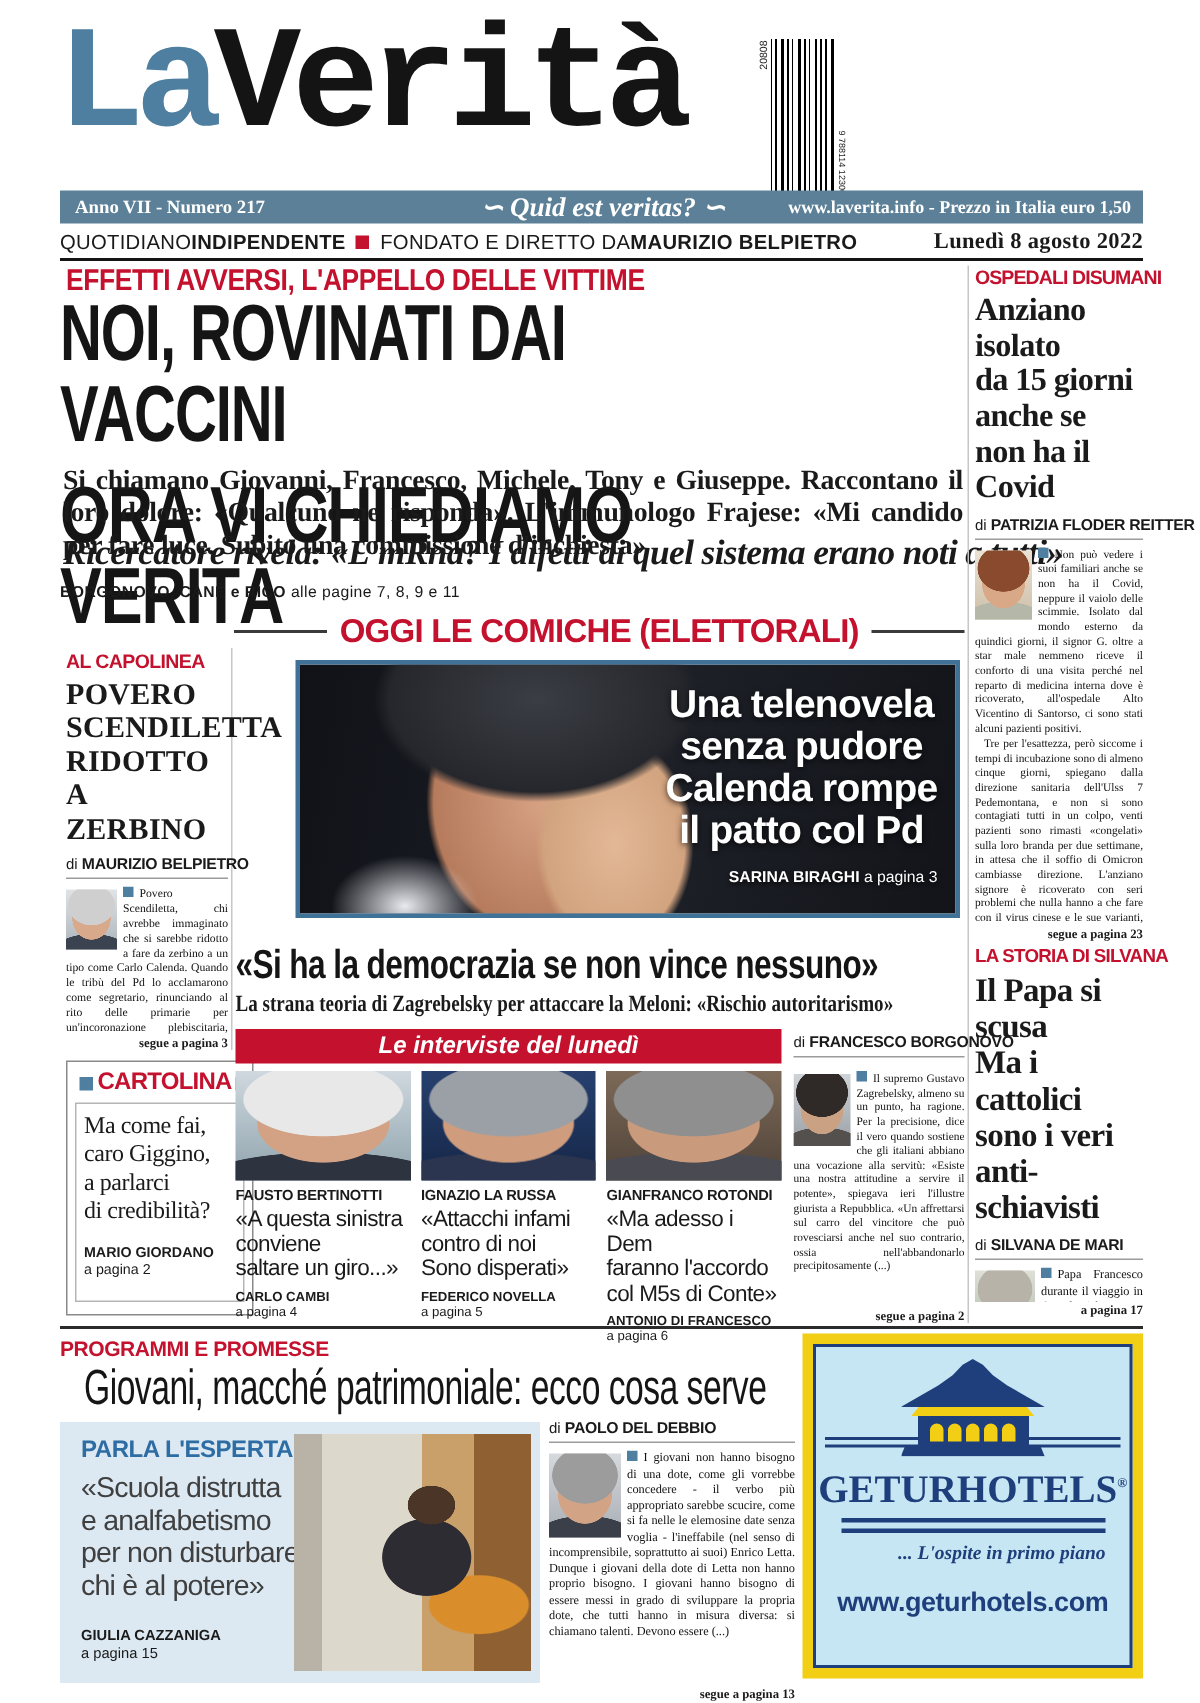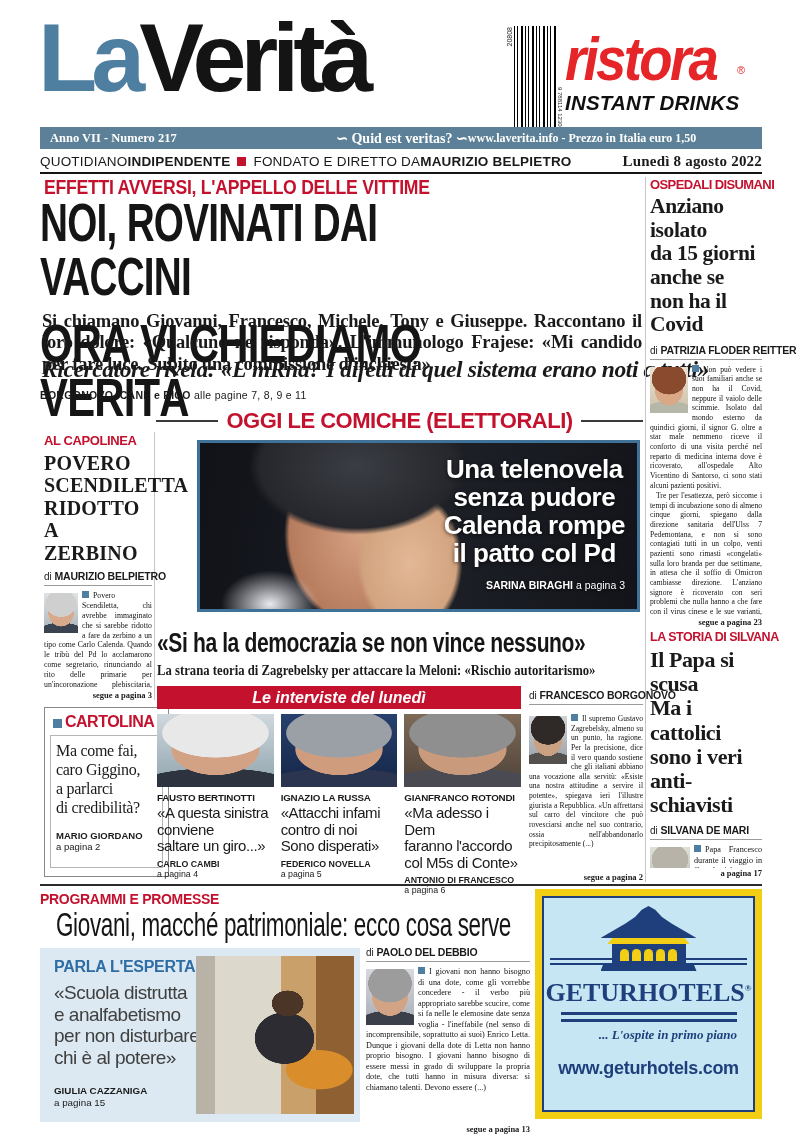--- a/index.html
+++ b/index.html
@@ -16,34 +16,34 @@
   .bodytxt{font-family:"Liberation Serif",serif;text-align:justify;color:#111}
   .segue{text-align:right;font-weight:700;font-size:8.5px;font-family:"Liberation Serif",serif}
   .col{display:flex;flex-direction:column}
   .face{background:
     radial-gradient(ellipse 46% 34% at 50% 26%, var(--hair,#777) 98%, transparent 100%),
     radial-gradient(ellipse 38% 36% at 50% 48%, var(--skin,#caa183) 98%, transparent 100%),
     radial-gradient(ellipse 72% 28% at 50% 102%, var(--coat,#444) 98%, transparent 100%),
     linear-gradient(180deg,var(--bg1,#cfd6dc),var(--bg2,#9aa6ae))}
   .fl{float:left;margin:2px 4px 2px 0}
   
-  #logo{left:38px;top:12px;font-family:Liberation Sans, sans-serif;font-weight:700;font-size:97px;line-height:.95;letter-spacing:-6px}
+  #logo{left:38px;top:12px;font-family:Liberation Mono, monospace;font-weight:700;font-size:97px;line-height:.95;letter-spacing:-6px}
   #logo .la{color:#4e7fa0}
   #logo .ve{color:#141414}
   #barcode{left:514px;top:26px;width:42px;height:108px;background:repeating-linear-gradient(90deg,#000 0 1px,#fff 1px 3px,#000 3px 4px,#fff 4px 7px,#000 7px 9px,#fff 9px 11px)}
   #barcode .num{position:absolute;left:-9px;top:0;writing-mode:vertical-rl;transform:rotate(180deg);font-size:7px;background:#fff;padding:1px;color:#222}
   #barcode .dig{position:absolute;right:-8px;bottom:0;writing-mode:vertical-rl;font-size:6px;background:#fff;padding:1px;color:#222}
   #sponsor{left:565px;top:30px;width:200px}
   #sponsor .name{font-size:62px;line-height:.92;font-style:italic;font-weight:900;color:#e52528;letter-spacing:-3px;display:inline-block;transform:scaleX(.88);transform-origin:0 50%}
   #sponsor .reg{font-size:11px;color:#e52528;vertical-align:6px;font-style:normal}
   #sponsor .tag{margin-top:4px;font-size:20.5px;font-weight:900;font-style:italic;color:#101010;letter-spacing:.2px}
   #band{left:40px;top:127px;width:722px;height:22px;background:#5c8097;color:#fff;display:flex;align-items:center;font-family:"Liberation Serif",serif}
   #band .l{flex:1;padding-left:10px;font-size:12.5px;font-weight:700}
-  #band .c{font-size:14px;font-weight:700;}
-  #band .r{flex:1;padding-right:8px;font-size:12px;font-weight:700}
+  #band .c{font-size:18px;font-weight:700;font-style:italic}
+  #band .r{flex:1;text-align:right;padding-right:8px;font-size:12px;font-weight:700}
   #strap{left:40px;top:151px;width:722px;height:20px;display:flex;align-items:center;font-size:13.5px;letter-spacing:.2px}
   #strap b{font-weight:900}
   #strap .rs{width:9px;height:9px;background:#c3112e;margin:0 7px;flex:0 0 auto}
   #strap .date{margin-left:auto;font-family:"Liberation Serif",serif;font-weight:700;font-size:15px}
   #toprule{left:40px;top:172px;width:722px;height:2px;background:#141414}
   
   #lead-kicker{left:44px;top:176px;font-size:20px}
   #lead-kicker .cond{transform:scaleX(.88)}
   #lead-head{left:40px;top:196px;width:604px;font-weight:900;color:#151515;line-height:54px;letter-spacing:-1px}
   #lead-head .h1{font-size:53px;transform:scaleX(.73)}
@@ -147,24 +147,20 @@
 
 <div id="page">
 
   <div id="logo" class="abs"><span class="la">La</span><span class="ve">Verità</span></div>
 
   <div id="barcode" class="abs">
     <span class="num">20808</span>
     <span class="dig">9 788114 123007</span>
   </div>
 
-  <div id="sponsor" class="abs">
-    <div><span class="name">ristora</span><span class="reg">®</span></div>
-    <div class="tag">INSTANT DRINKS</div>
-  </div>
 
   <div id="band" class="abs">
     <span class="l">Anno VII - Numero 217</span>
     <span class="c">∽  Quid est veritas?  ∽</span>
     <span class="r">www.laverita.info - Prezzo in Italia euro 1,50</span>
   </div>
 
   <div id="strap" class="abs">
     <span>QUOTIDIANO </span>
       <b>INDIPENDENTE</b>

